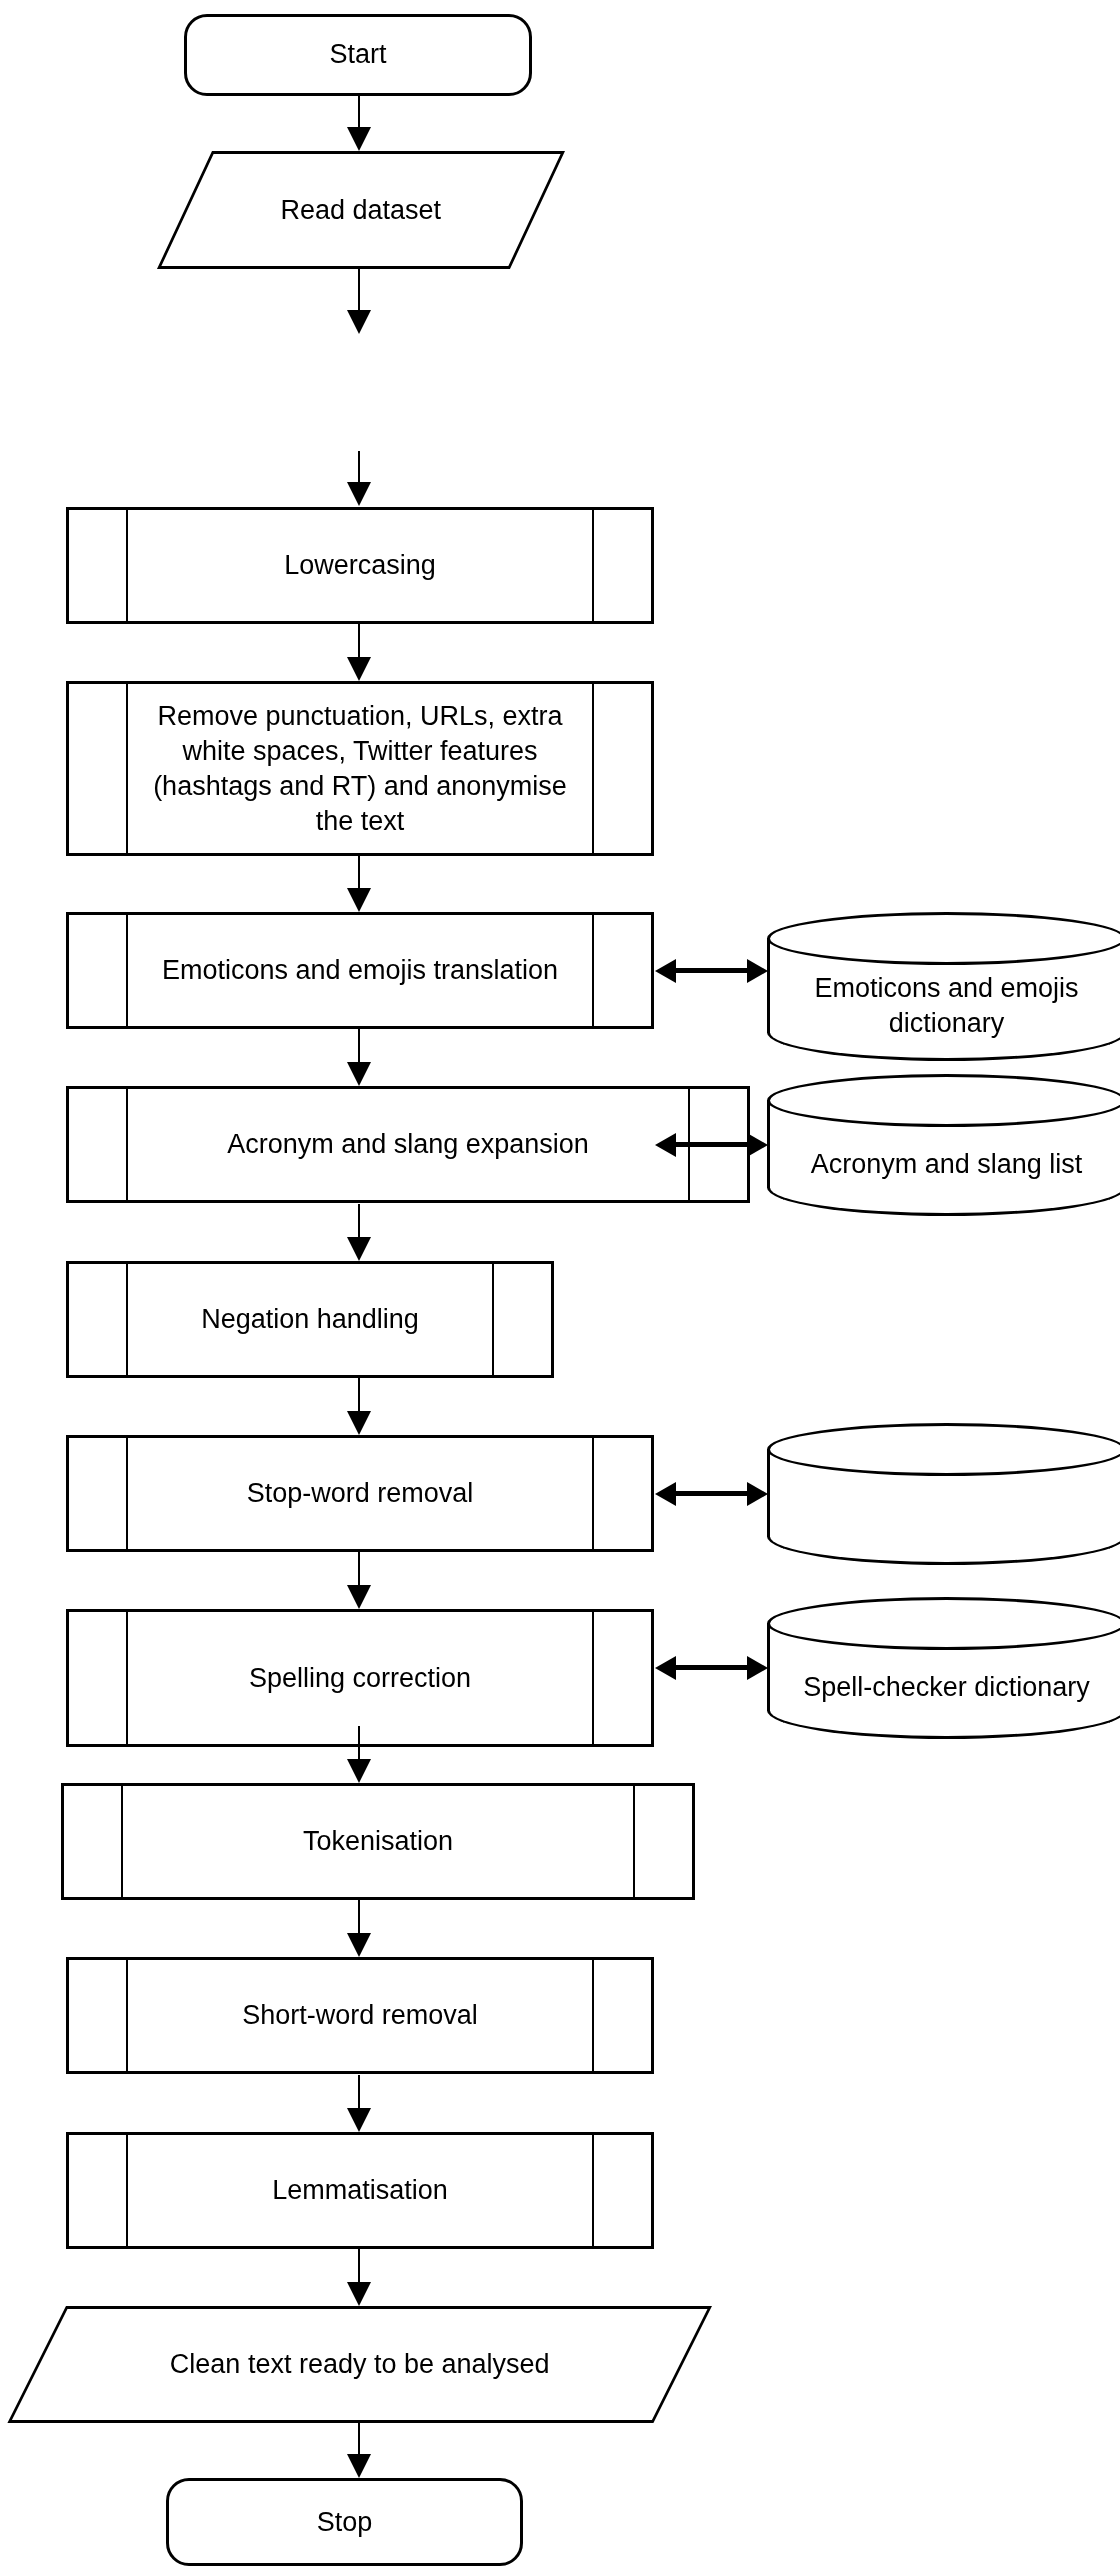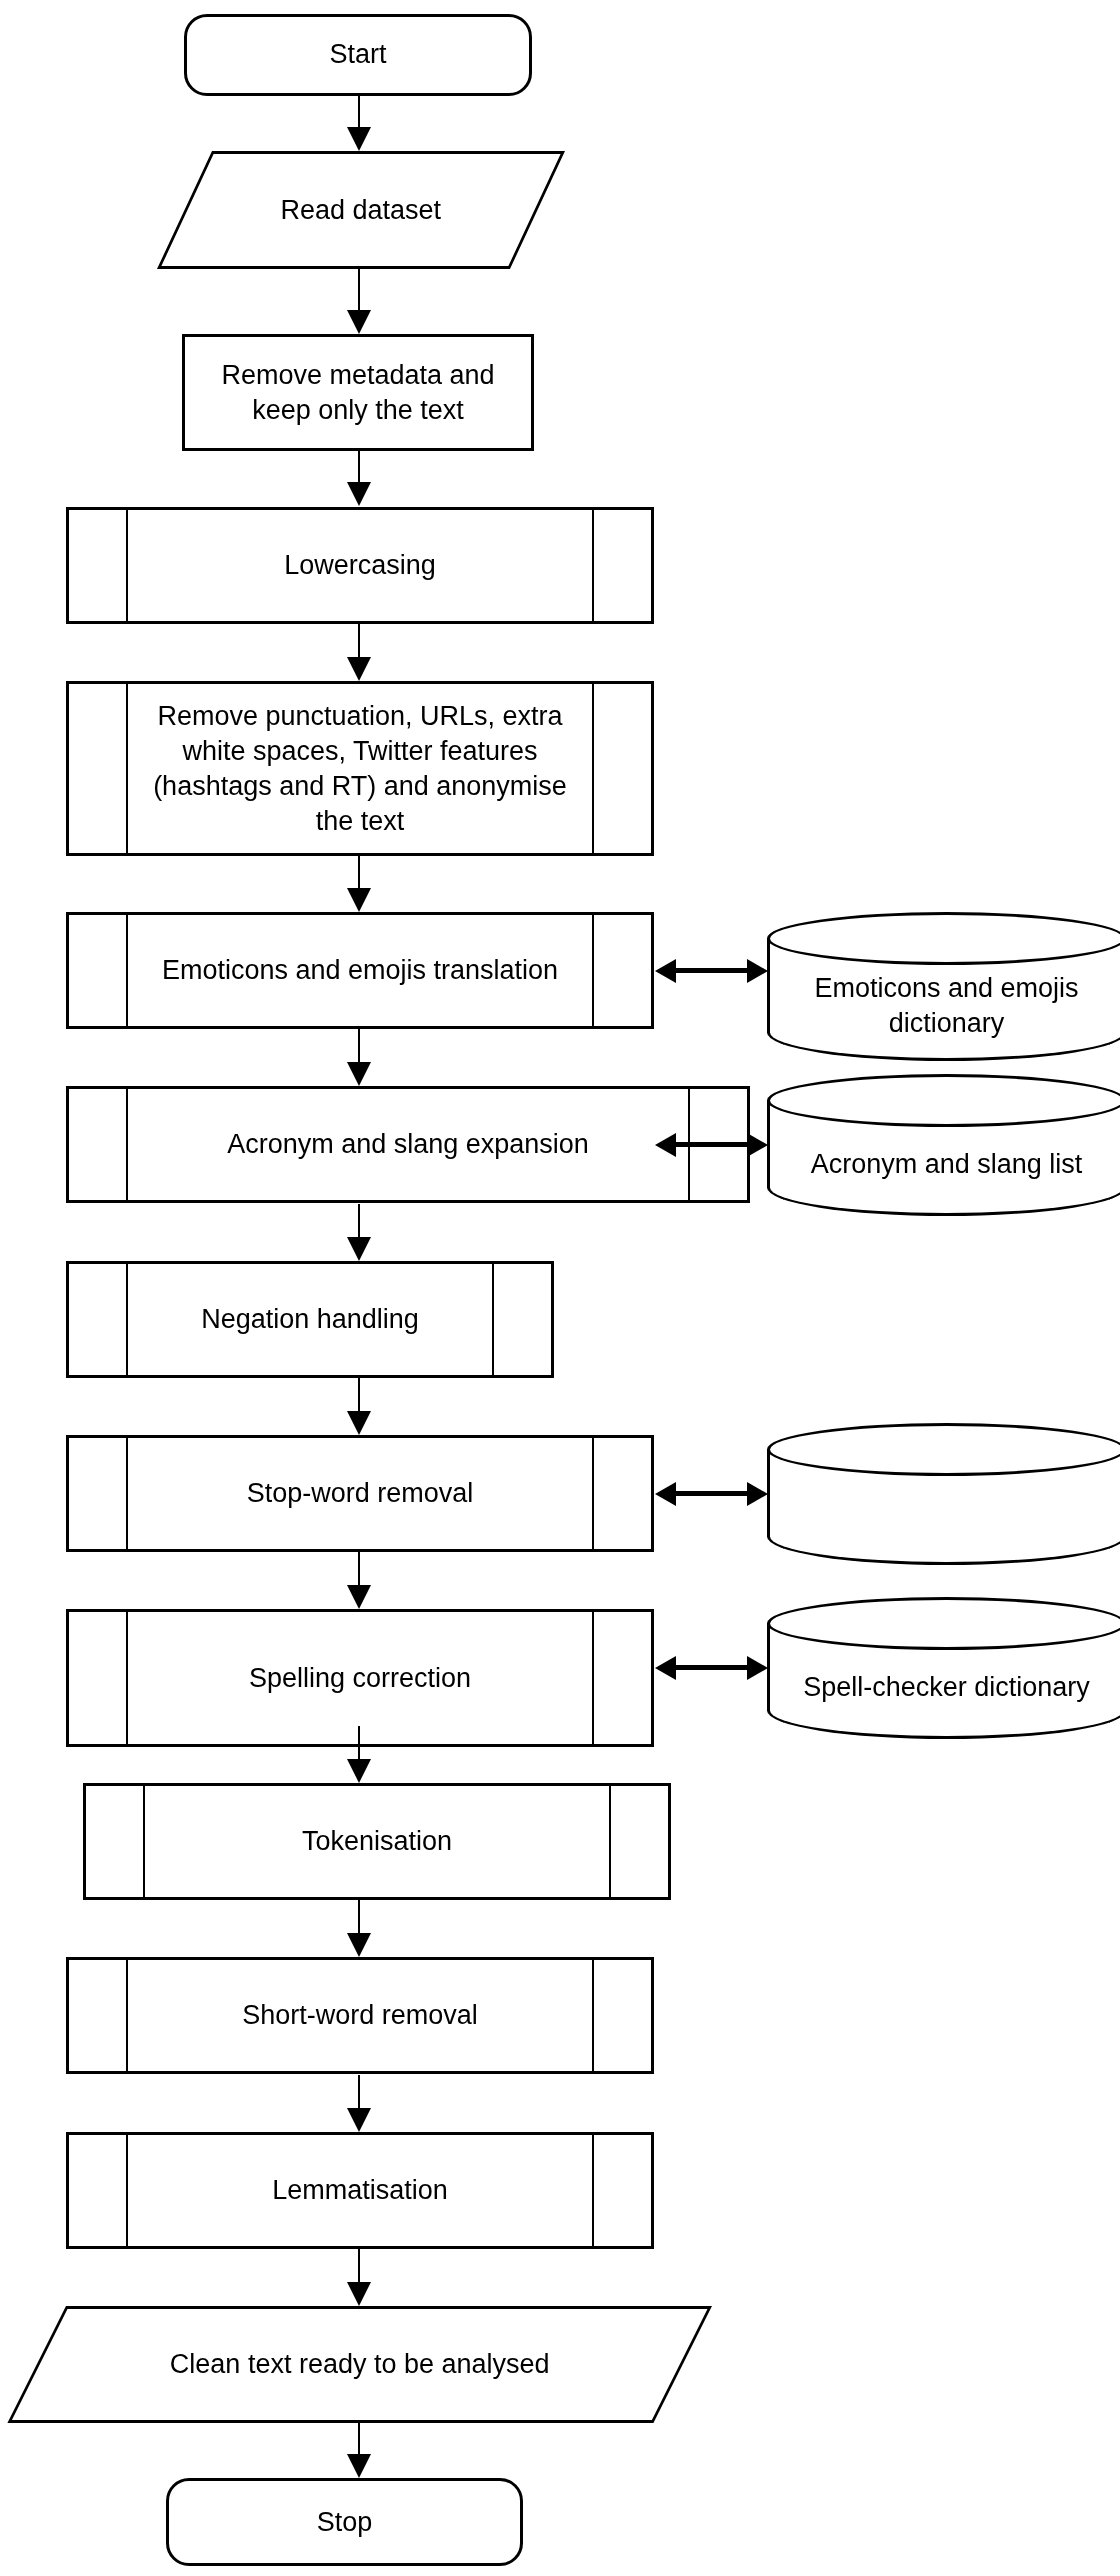--- a/index.html
+++ b/index.html
@@ -63,24 +63,20 @@
 
   <div class="node io" style="left:212px;top:151px;width:353px;height:118px;transform:skewX(-25deg)">
     <span class="label unskew25">Read dataset</span>
   </div>
 
   <div class="varrow" style="left:347px;top:268px">
     <div class="shaft" style="height:42px"></div>
     <div class="head"></div>
   </div>
 
-  <div class="node process" style="left:182px;top:334px;width:352px;height:117px">
-    <span class="label">Remove metadata and
-keep only the text</span>
-  </div>
 
   <div class="varrow" style="left:347px;top:451px">
     <div class="shaft" style="height:31px"></div>
     <div class="head"></div>
   </div>
 
   <div class="node predef" style="left:66px;top:507px;width:588px;height:117px">
     <span class="vline vl-l"></span>
     <span class="vline vl-r"></span>
     <span class="label">Lowercasing</span>
@@ -201,21 +197,21 @@
     <div class="cyl-body"></div>
     <div class="cyl-top"></div>
     <div class="cyl-label">Spell-checker dictionary</div>
   </div>
 
   <div class="varrow" style="left:347px;top:1726px">
     <div class="shaft" style="height:33px"></div>
     <div class="head"></div>
   </div>
 
-  <div class="node predef" style="left:83px;top:1783px;width:588px;height:117px">
+  <div class="node predef" style="left:61px;top:1783px;width:634px;height:117px">
     <span class="vline vl-l"></span>
     <span class="vline vl-r"></span>
     <span class="label">Tokenisation</span>
   </div>
 
   <div class="varrow" style="left:347px;top:1900px">
     <div class="shaft" style="height:33px"></div>
     <div class="head"></div>
   </div>
 

